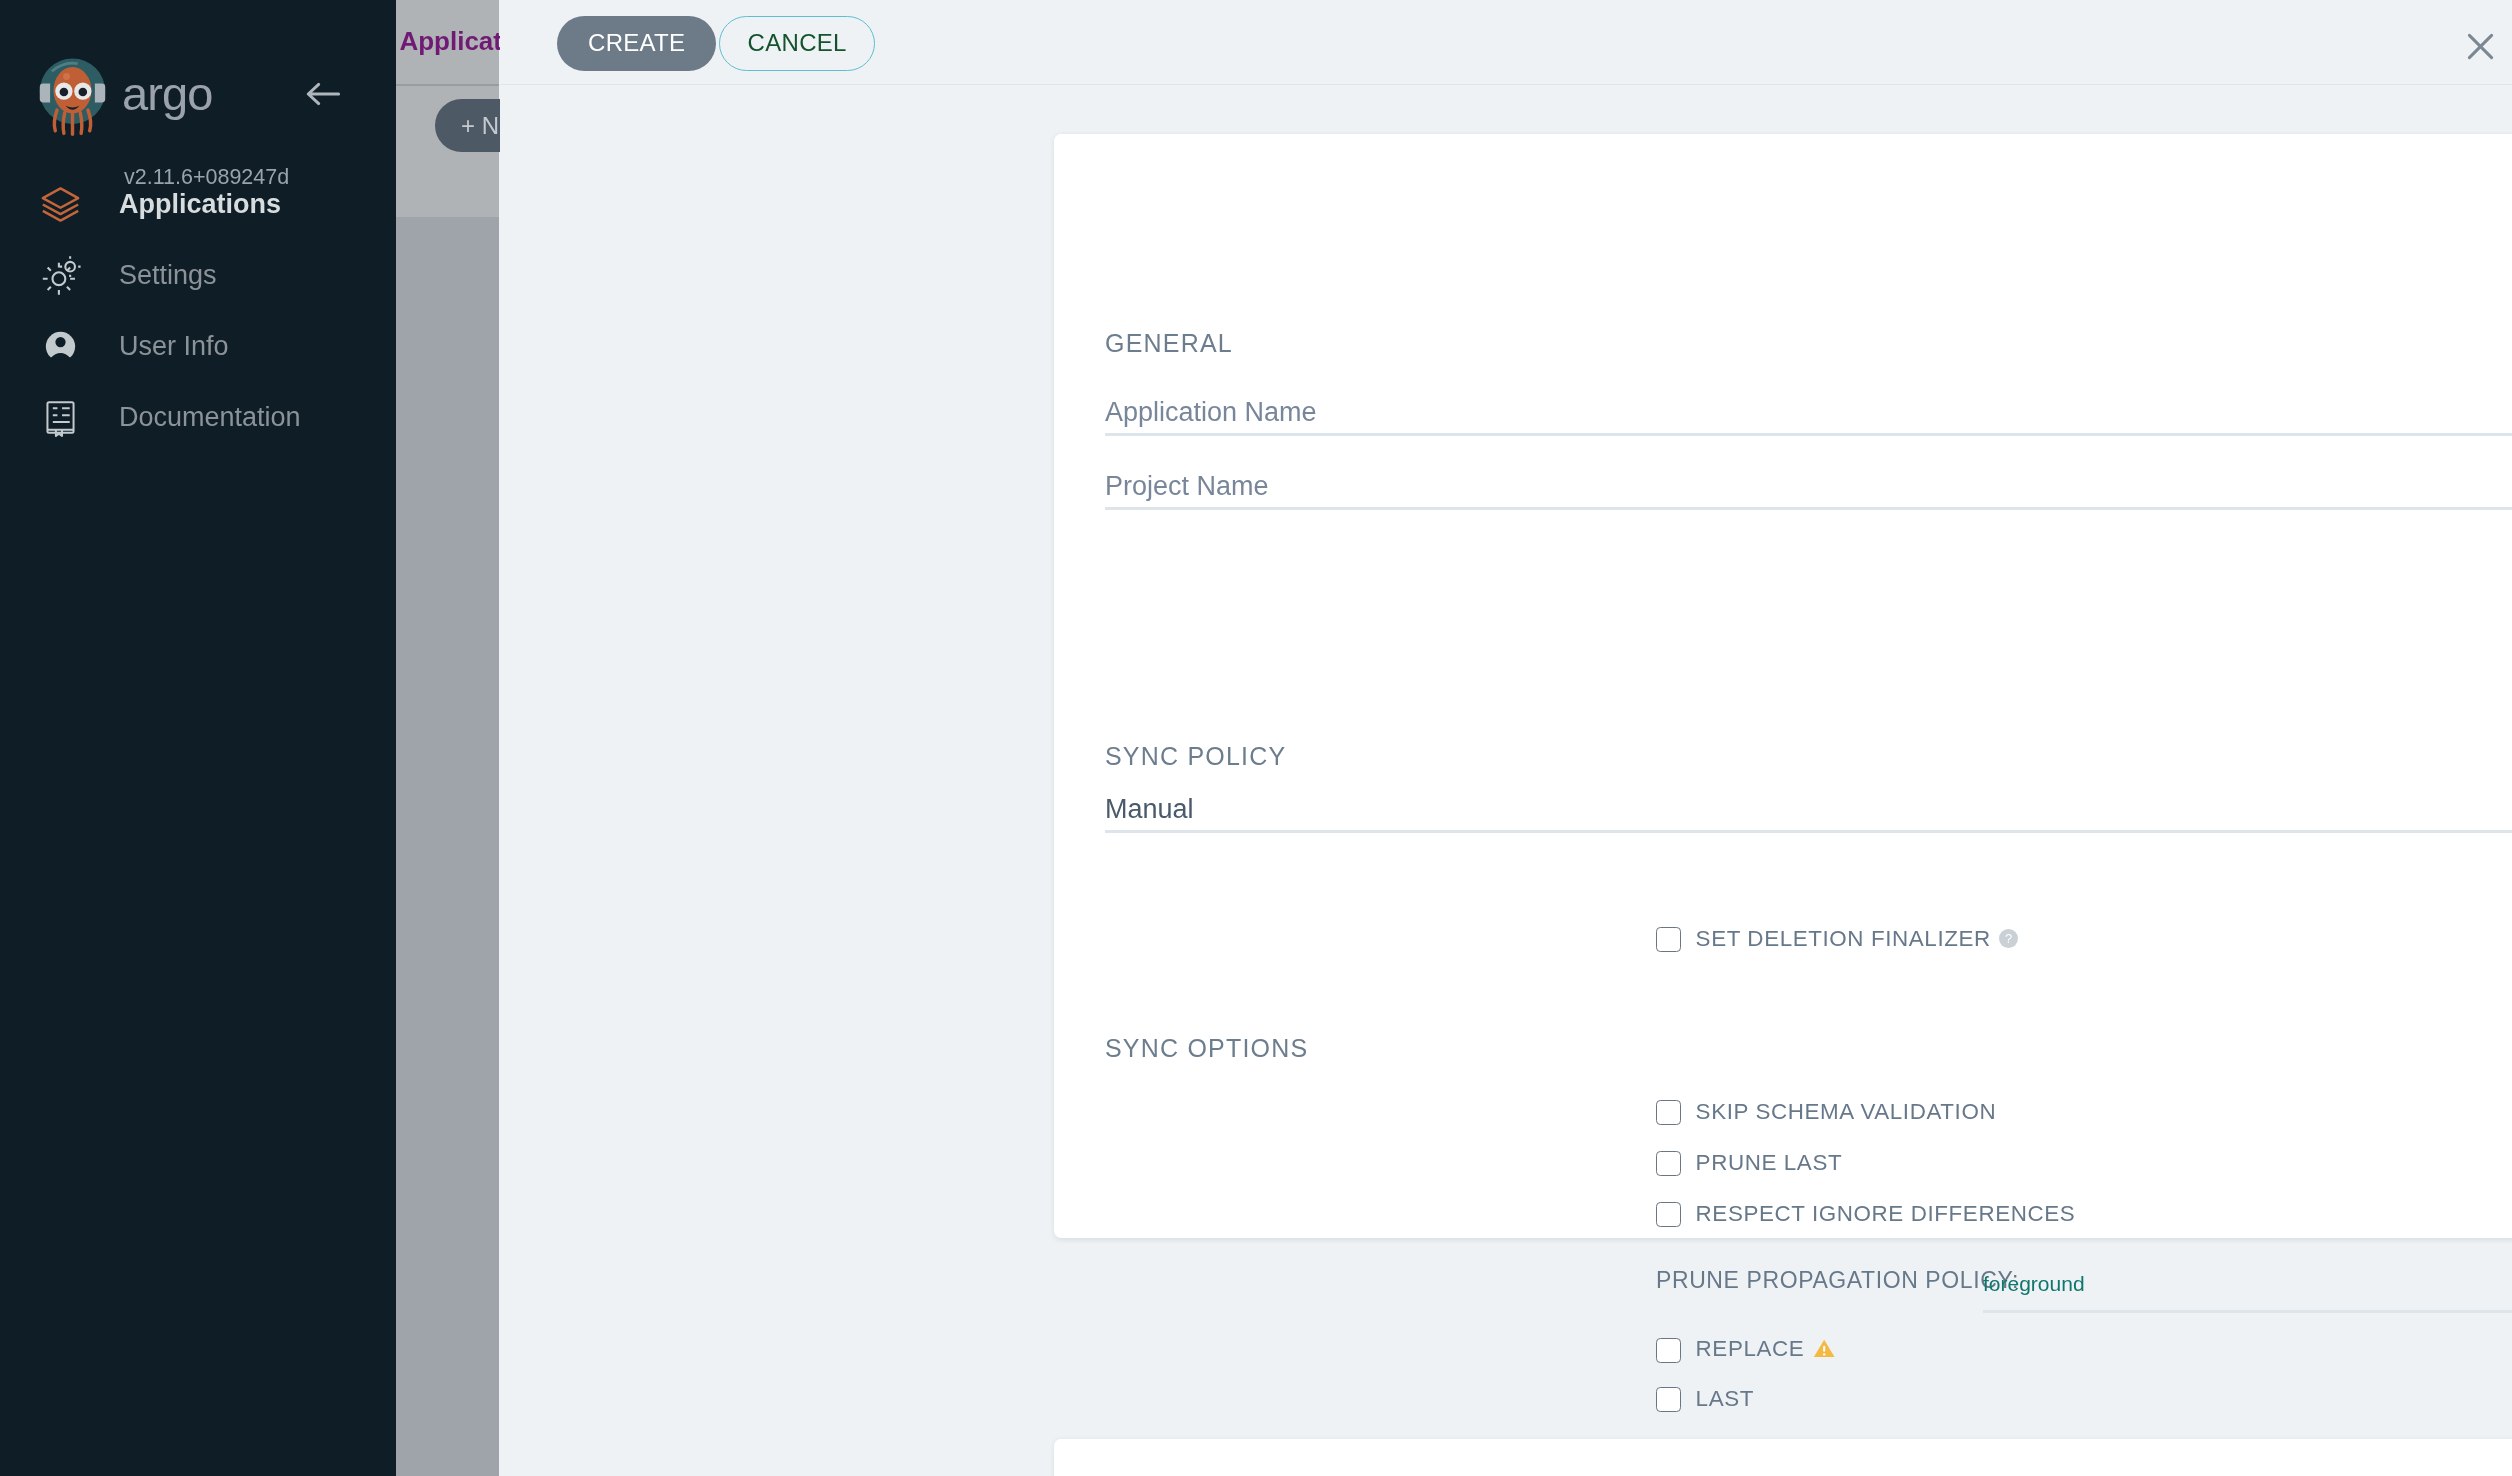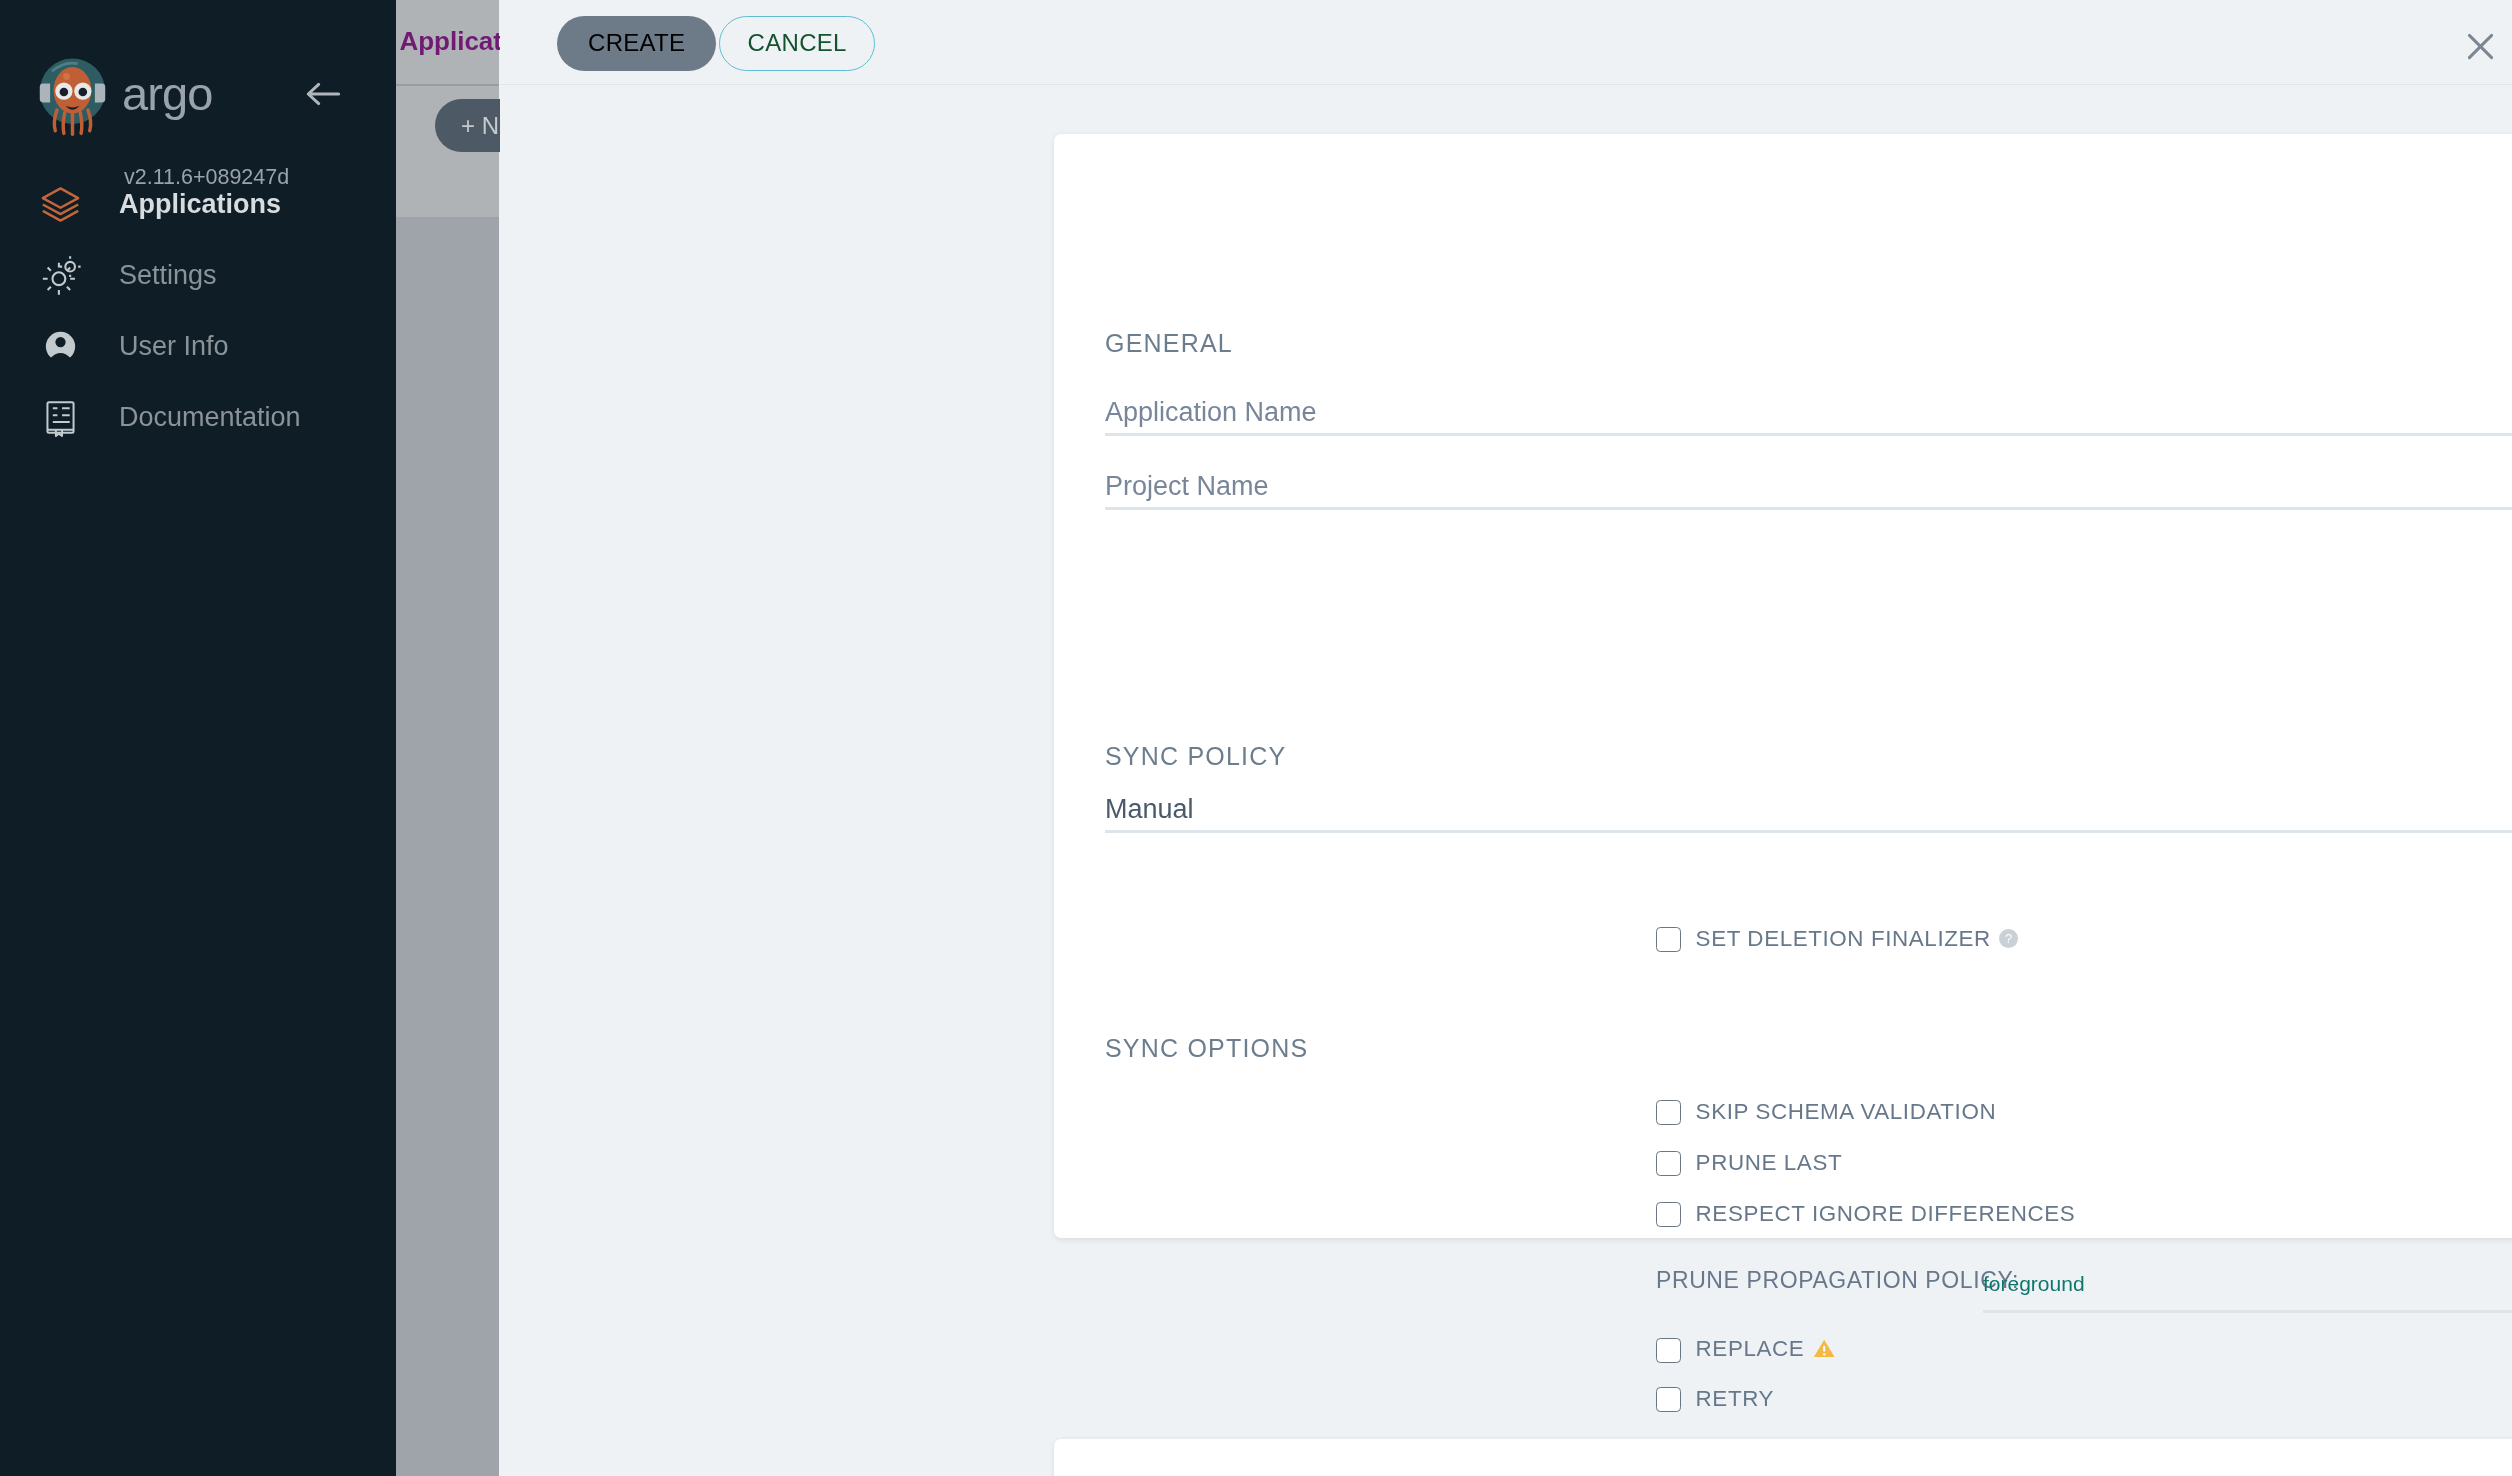--- a/index.html
+++ b/index.html
@@ -131,21 +131,21 @@
     border-bottom: 0.9px solid #e0e5ea;
   }
   #btn-create {
     position: absolute;
     left: 57px; top: 15.5px;
     height: 55px;
     padding: 0 31px;
     border: none;
     border-radius: 27.6px;
     background: #6d7b88;
-    color: #000000;
+    color: #ffffff;
     font-family: "Liberation Sans", sans-serif;
     font-size: 24px;
     letter-spacing: 0.3px;
     cursor: pointer;
   }
   #btn-cancel {
     position: absolute;
     left: 219px; top: 15.5px;
     height: 55px;
     padding: 0 27.6px;
@@ -457,21 +457,21 @@
       <span class="cb-lbl"><span>REPLACE</span><span class="warn-tri">
           <svg viewBox="0 0 26 24" width="22.4" height="20.7">
             <path d="M13 2 L25 22 L1 22 Z" fill="#f4b942"></path>
             <rect x="11.8" y="9" width="2.4" height="7" rx="1.2" fill="#ffffff"></rect>
             <circle cx="13" cy="19" r="1.4" fill="#ffffff"></circle>
           </svg></span></span>
     </div>
 
     <div class="cb-row" id="cb-retry">
       <span class="cb-box"></span>
-      <span class="cb-lbl">RETRY</span>
+      <span class="cb-lbl">LAST</span>
     </div>
 
   </div>
 
   <div class="card" id="card-next"></div>
 
 </div>
 
 <div id="btn-close">
   <svg viewBox="0 0 48 48" width="41" height="41">

